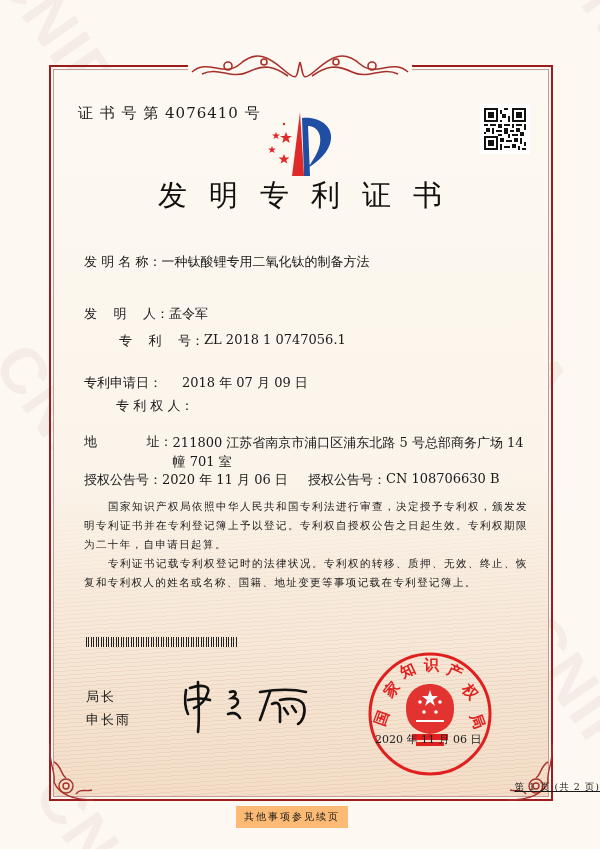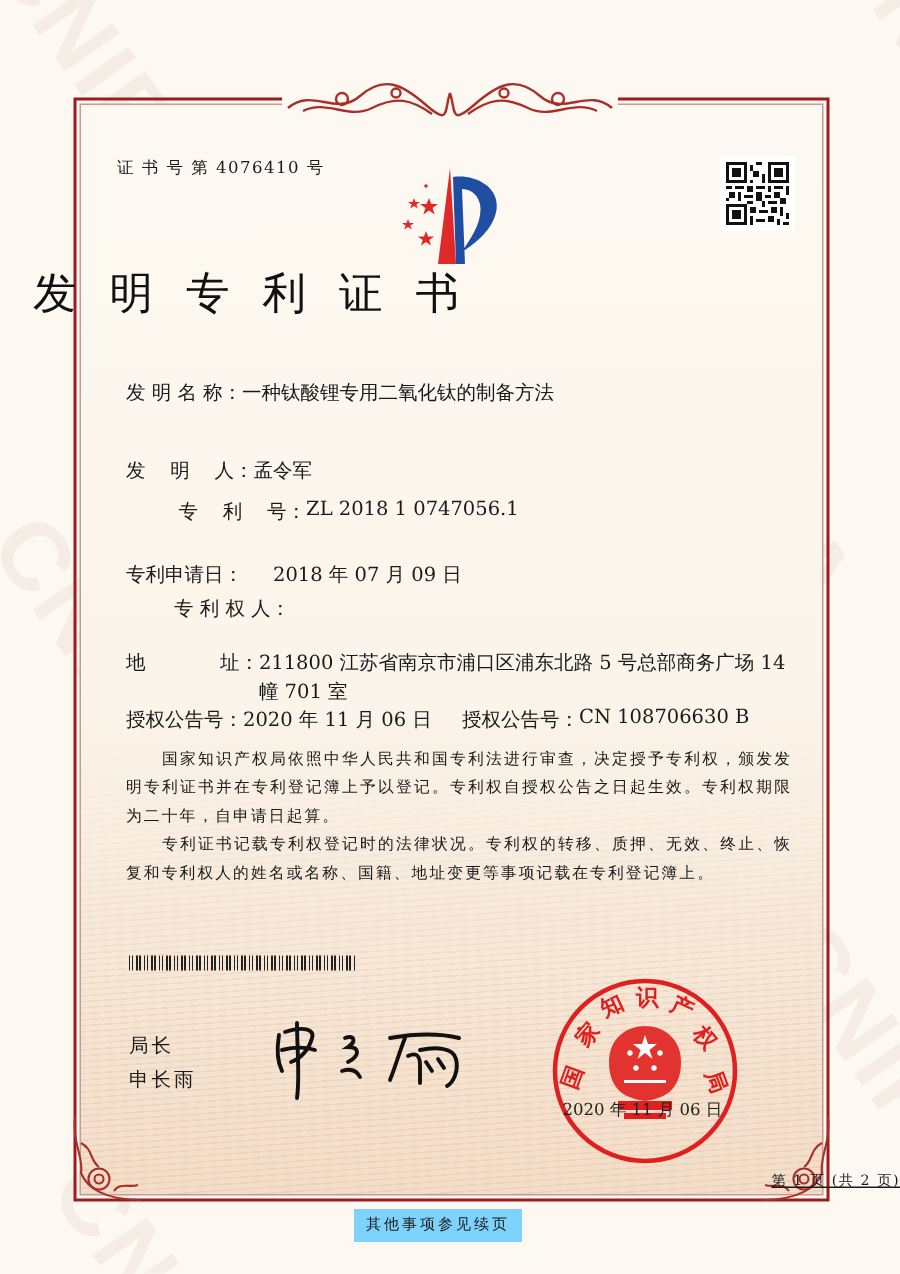--- a/index.html
+++ b/index.html
@@ -42,29 +42,29 @@
     -webkit-mask-image: linear-gradient(to bottom, transparent, black 60%);
     mask-image: linear-gradient(to bottom, transparent, black 60%);
   }
   .top-ornament {
     position: absolute; left: 188px; top: 52px; width: 224px; height: 30px;
     background: #fdf9f2;
   }
   .corner-orn { position: absolute; width: 60px; height: 60px; }
   .cert-no {
     position: absolute; left: 78px; top: 104px;
-    font-size: 11px; letter-spacing: 1px;
+    font-size: 15px; letter-spacing: 1px;
   }
   .qr {
     position: absolute; left: 480px; top: 104px; width: 50px; height: 50px;
     background: #fff; padding: 4px;
   }
   .logo { position: absolute; left: 256px; top: 110px; width: 90px; height: 80px; }
   .title {
-    position: absolute; left: 0; right: 0; top: 176px; 
+    position: absolute; left: 0; right: 0; top: 176px; text-align: center;
     font-family: "DejaVu Sans", "Liberation Sans", sans-serif;
     font-size: 29px; letter-spacing: 22px; padding-left: 22px;
     color: #111;
   }
   .field { position: absolute; left: 84px; font-size: 13px; display: flex; }
   .field .lbl { white-space: pre; }
   .field .val { }
   .para {
     position: absolute; left: 84px; width: 444px;
     font-size: 10.5px; line-height: 19px; letter-spacing: 1.4px;
@@ -84,21 +84,21 @@
   .seal-date {
     position: absolute; left: 375px; top: 732px;
     font-size: 11px; color: #222; letter-spacing: 0px;
   }
   .page-num {
     position: absolute; left: 0; right: 0; top: 781px; text-align: right;
     font-size: 9.5px; letter-spacing: 1px; text-decoration: underline;
   }
   .continued {
     position: absolute; left: 236px; top: 806px; width: 112px; height: 22px;
-    background: #7dd3fc; text-align: center; line-height: 22px;
+    background: #fdba74; text-align: center; line-height: 22px;
     font-size: 10px; letter-spacing: 2px;
   }
 </style>
 </head>
 <body>
 
 <div class="watermark" style="left:40px; top:-60px;">CNIPA</div>
 <div class="watermark" style="left:200px; top:110px;">CNIPA</div>
 <div class="watermark" style="left:470px; top:210px;">CNIPA</div>
 <div class="watermark" style="left:600px; top:-70px;">CNIPA</div>

